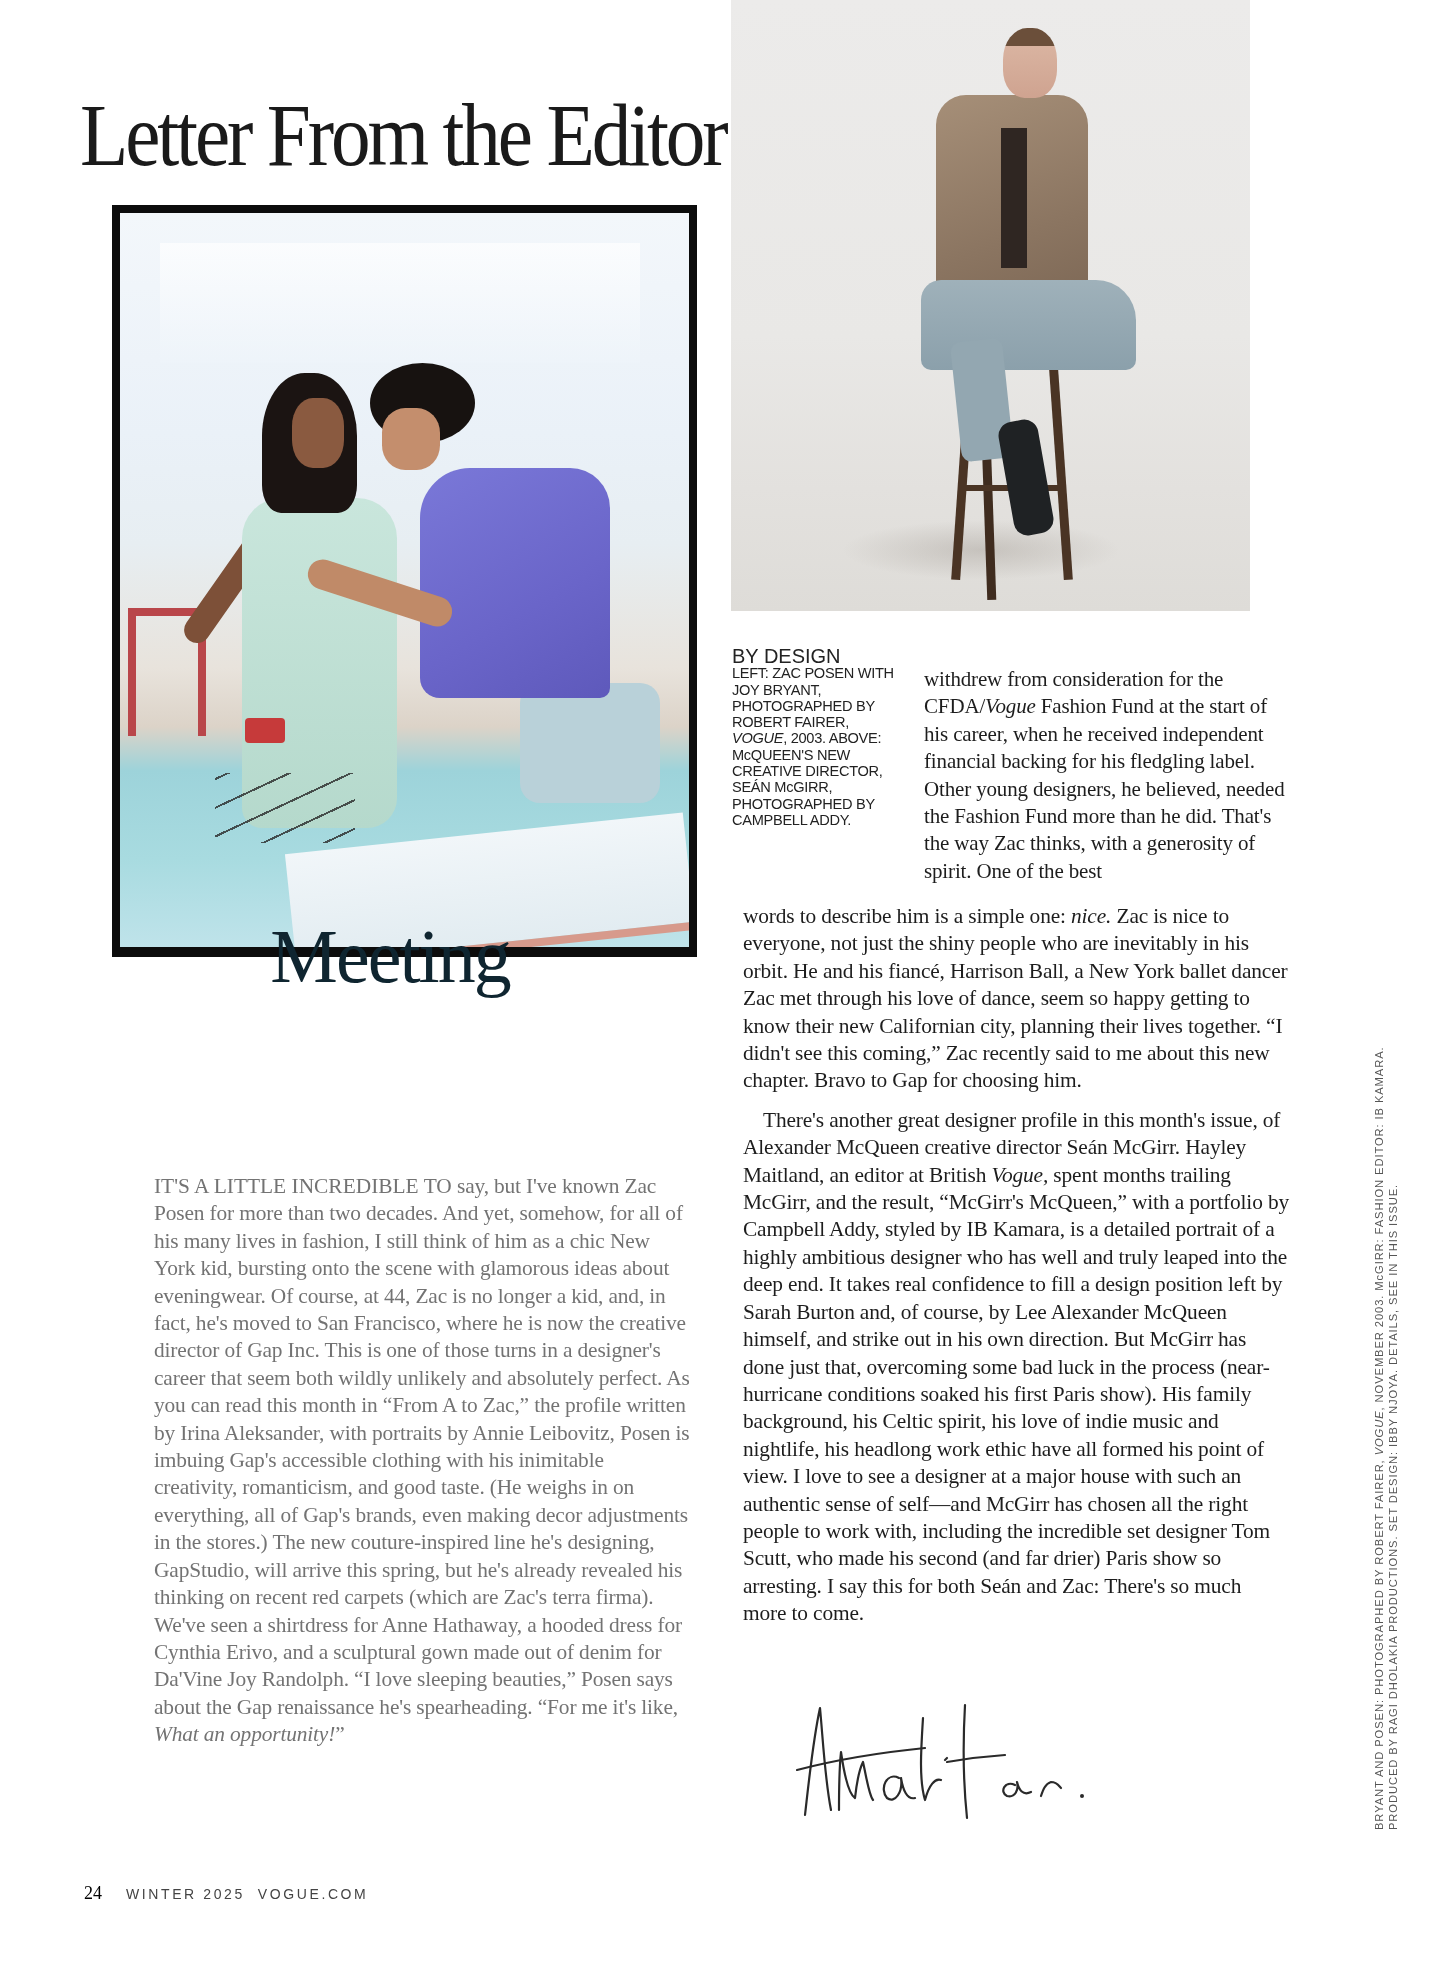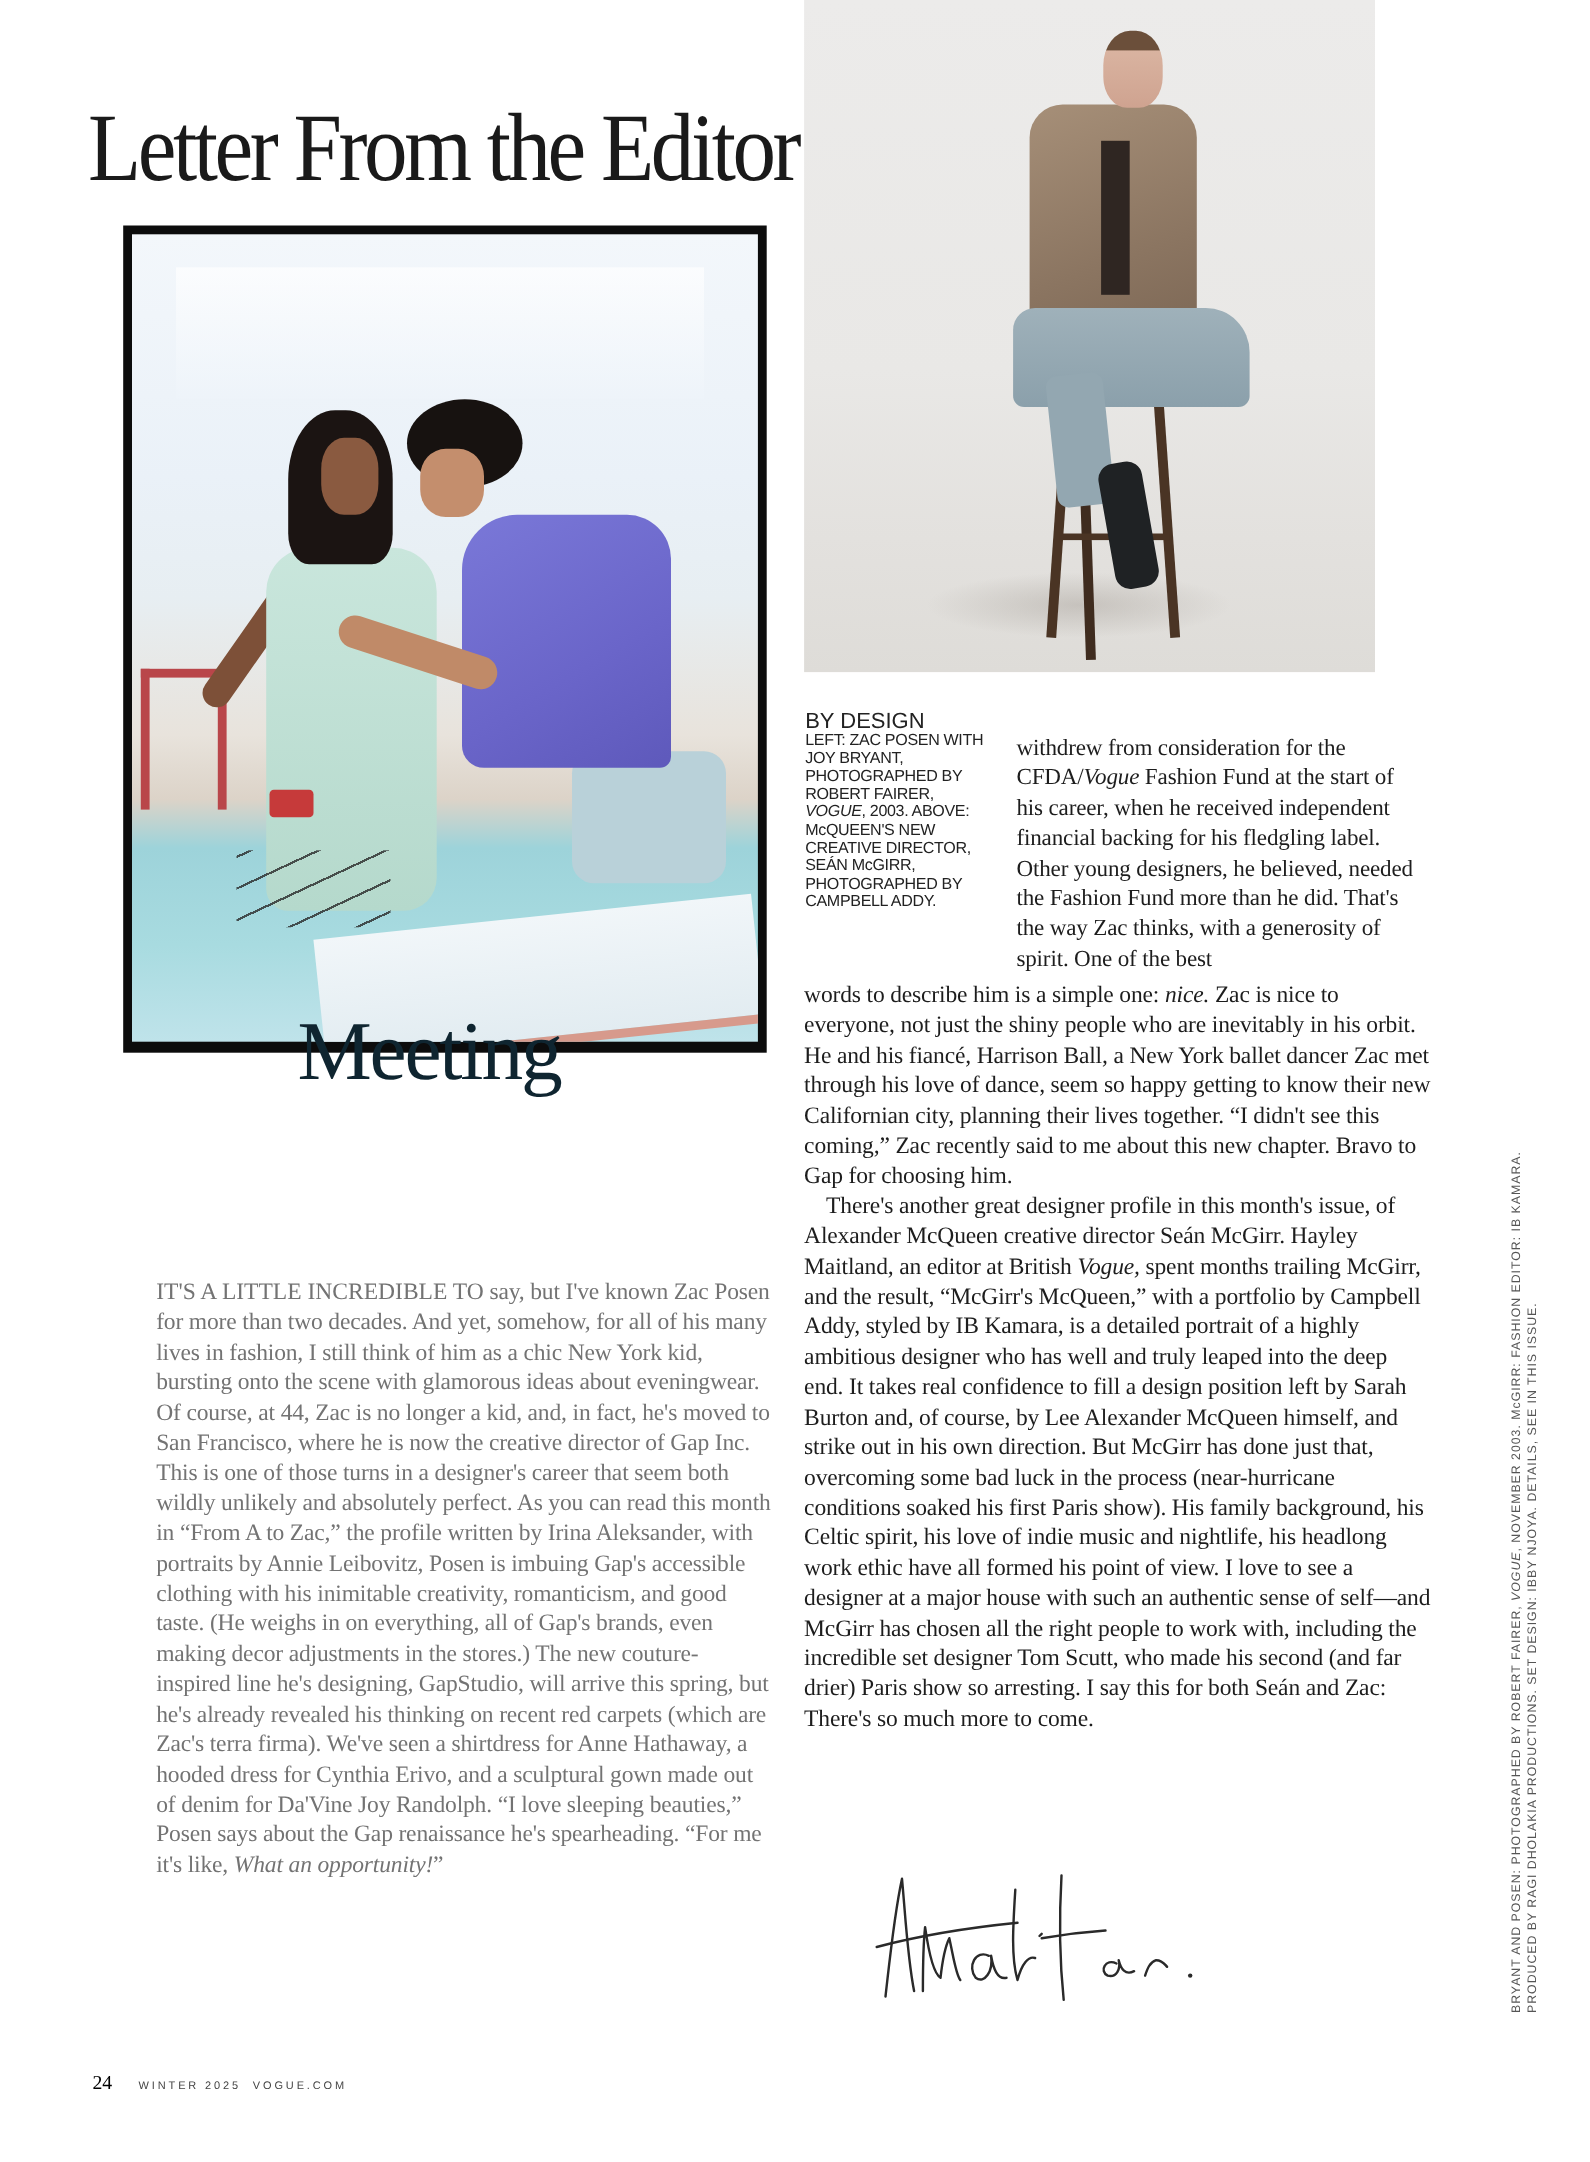--- a/index.html
+++ b/index.html
@@ -56,21 +56,21 @@
     background: linear-gradient(180deg, #f1f6f9, #e2ecf1); transform: rotate(-6deg); border-bottom: 8px solid #d79a8c; }
 
   
   .headline { position: absolute; left: 130px; top: 919px; width: 520px; margin: 0; text-align: center;
     font-family: "Liberation Serif", "DejaVu Serif", serif; font-weight: normal; font-size: 76px; line-height: 74px;
     letter-spacing: -2px; color: #0f2530; }
 
   
   .col-left { position: absolute; left: 142px; top: 1161px; width: 560px;
     font-size: 21.4px; line-height: 27.4px; color: #737373; letter-spacing: -0.15px; }
-  .col-left p, .col-right p { margin: 0; }
+  .col-left p, .col-right p { margin: 12px; }
   .indent { text-indent: 20px; }
   .smallcaps-lead { letter-spacing: 0px; }
 
   .caption { position: absolute; left: 732px; top: 648px; width: 170px;
     font-family: "Liberation Sans", "DejaVu Sans", sans-serif; font-size: 14.6px; line-height: 16.3px;
     color: #222; letter-spacing: -0.3px; }
   .caption .cap-title { font-weight: normal; font-size: 20px; letter-spacing: 0; display: block; margin-bottom: 1px; }
 
   .col-right-top { position: absolute; left: 924px; top: 645px; width: 370px;
     font-size: 21px; line-height: 27.4px; color: #1d1d1d; letter-spacing: -0.15px; }
@@ -81,21 +81,21 @@
   .signature { position: absolute; left: 795px; top: 1700px; width: 380px; height: 120px; }
 
   
   .credits { position: absolute; left: 1372px; top: 1830px; transform: rotate(-90deg); transform-origin: left top;
     font-family: "Liberation Sans", "DejaVu Sans", sans-serif; font-size: 11.2px; line-height: 14px;
     letter-spacing: 0.9px; color: #555; white-space: nowrap; }
 
   
   .folio { position: absolute; left: 84px; top: 1883px; display: flex; align-items: baseline; gap: 24px; }
   .folio-page { font-family: "Liberation Serif", "DejaVu Serif", serif; font-size: 18px; color: #000000; }
-  .folio-issue { font-family: "Liberation Sans", "DejaVu Sans", sans-serif; font-size: 10px; letter-spacing: 2.6px; color: #444; }
+  .folio-issue { font-family: "Liberation Sans", "DejaVu Sans", sans-serif; font-size: 14px; letter-spacing: 2.6px; color: #444; }
 </style>
 </head>
 <body>
 
 <div class="photo-right" title="Seán McGirr seated on a wooden stool in a tan blazer and jeans">
   <div class="shadow"></div>
   <div class="stool-leg1"></div>
   <div class="stool-leg2"></div>
   <div class="stool-leg3"></div>
   <div class="stool-rung"></div>

